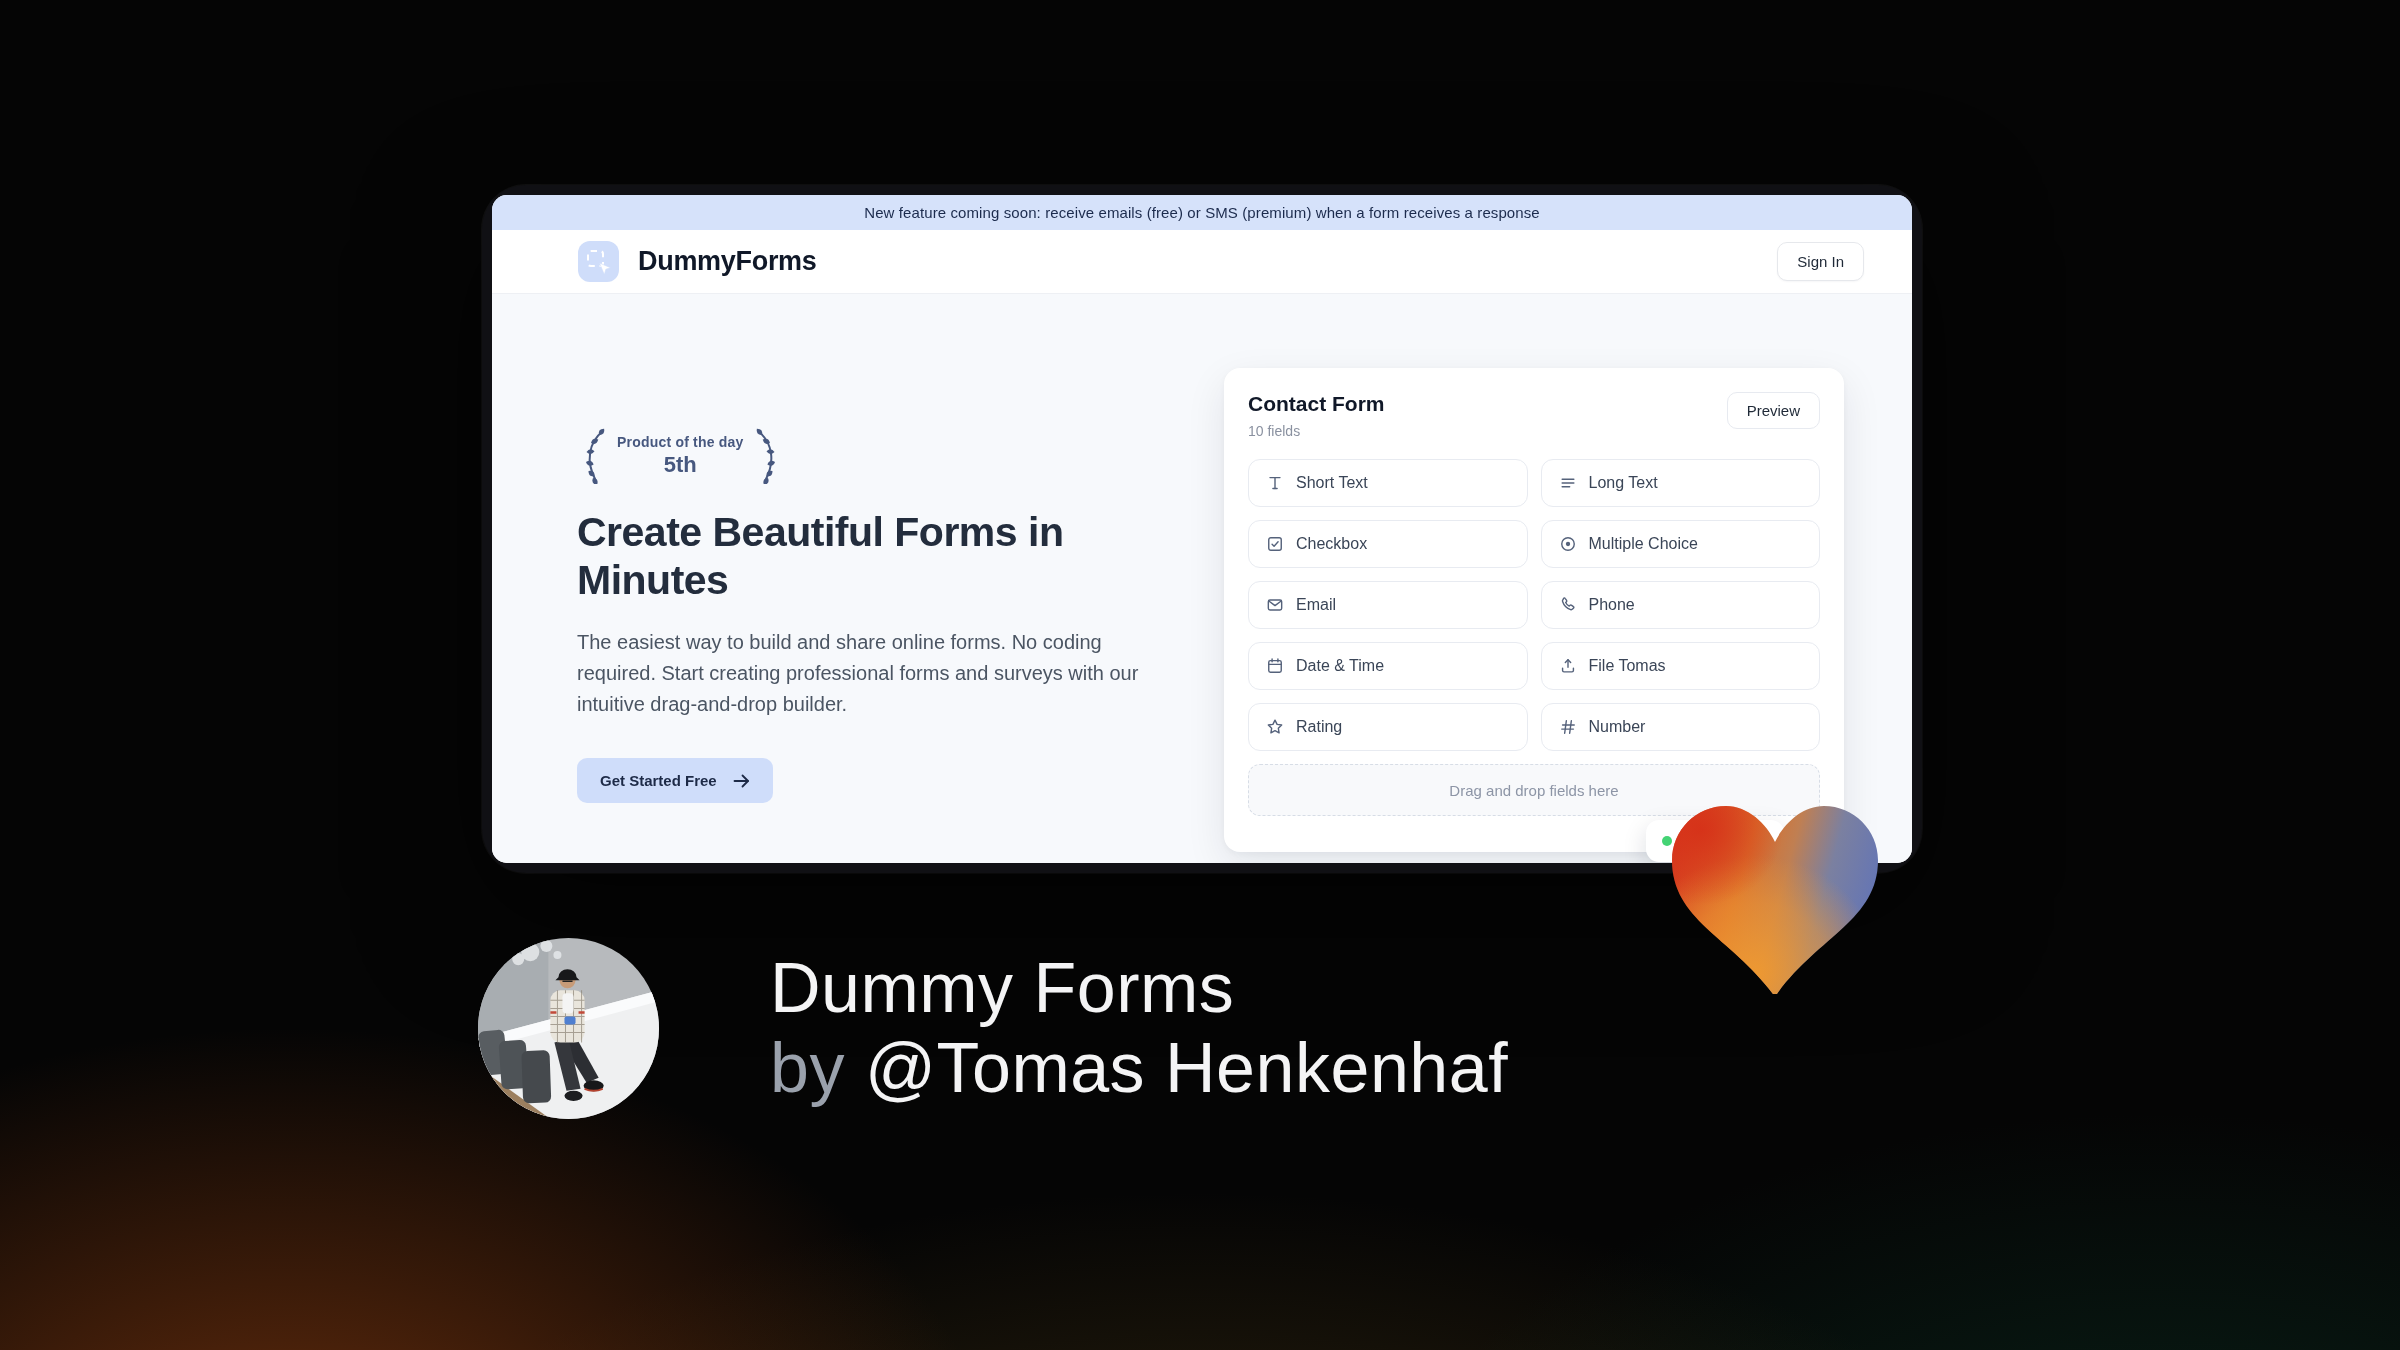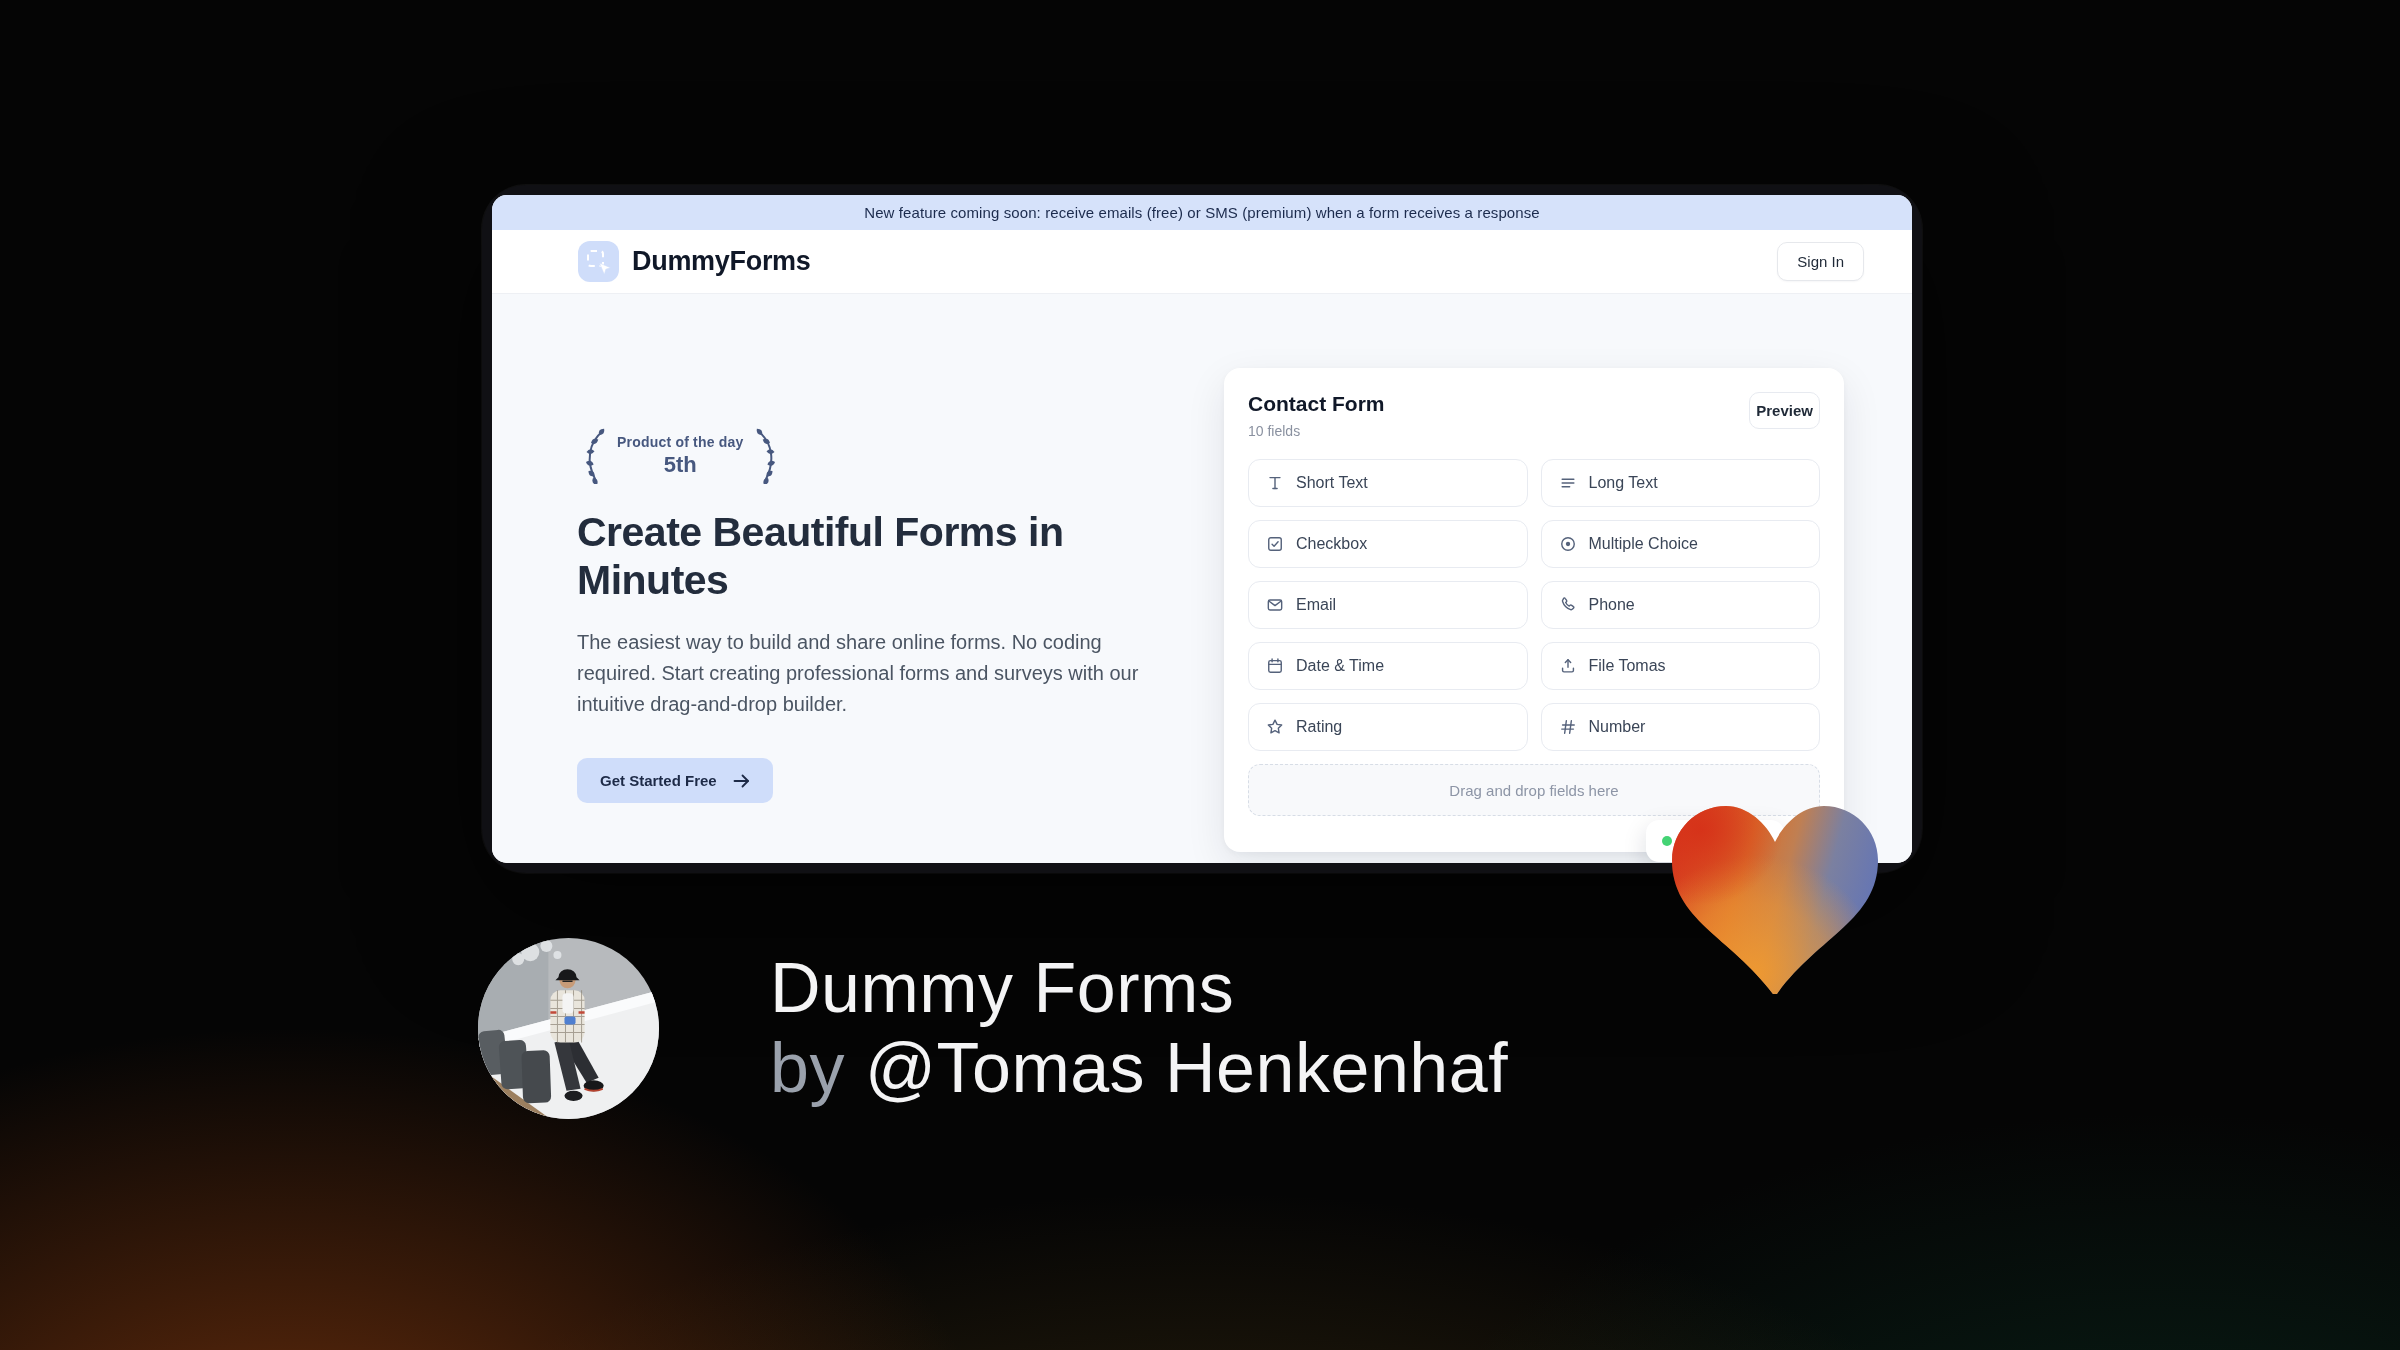--- a/index.html
+++ b/index.html
@@ -29,21 +29,21 @@
   .banner {
     height:35px; flex:0 0 35px; background:var(--banner-bg,#d6e2fa);
     color:var(--banner-text,#1c2b4d); font-size:15px; font-weight:500;
     display:flex; align-items:center; justify-content:center; letter-spacing:.1px;
   }
   .site-header {
     height:64px; flex:0 0 64px; background:#ffffff;
     display:flex; align-items:center; padding:0 48px;
     border-bottom:1px solid #eef0f4;
   }
-  .logo { display:flex; align-items:center; gap:13px; cursor:pointer;padding-left:38px; }
+  .logo { display:flex; align-items:center; gap:19px; cursor:pointer;padding-left:38px; }
   .logo-icon {
     width:41px; height:41px; border-radius:12px; background:var(--accent-light,#cfddfa);
     position:relative;
   }
   .logo-square {
     position:absolute; left:9px; top:9px; width:17px; height:17px;
     border:2px dashed #ffffff; border-radius:4px;
   }
   .logo-cursor { position:absolute; right:7px; bottom:6px; width:14px; height:14px; }
   .brand { font-size:27px; font-weight:700; color:var(--brand-text,#101828); letter-spacing:-.3px; }
@@ -84,21 +84,21 @@
   .form-card {
     position:absolute; left:732px; top:74px; width:620px; height:484px;
     background:#ffffff; border-radius:16px; padding:24px;
     box-shadow:0 14px 40px rgba(16,24,40,.09), 0 2px 6px rgba(16,24,40,.04);
   }
   .card-head { display:flex; align-items:flex-start; }
   .card-title { font-size:21px; font-weight:700; color:#101828; }
   .card-subtitle { margin-top:7px; font-size:14px; color:#8a91a0; }
   .preview-btn {
     margin-left:auto; background:#fff; border:1px solid #e7eaf0; border-radius:10px;
-    padding:9px 6px; font-size:15px; font-weight:700; color:#1f2937; cursor:pointer;
+    padding:9px 19px; font-size:15px; font-weight:400; color:#1f2937; cursor:pointer;
     font-family:inherit;
     text-align:center;
   }
   .chips {
     margin-top:20px; display:grid; grid-template-columns:1fr 1fr; gap:13px;
   }
   .chip {
     height:48px; background:#fff; border:1px solid #e8ebf1; border-radius:12px;
     display:flex; align-items:center; gap:11px; padding:0 16px; cursor:grab;
   }

